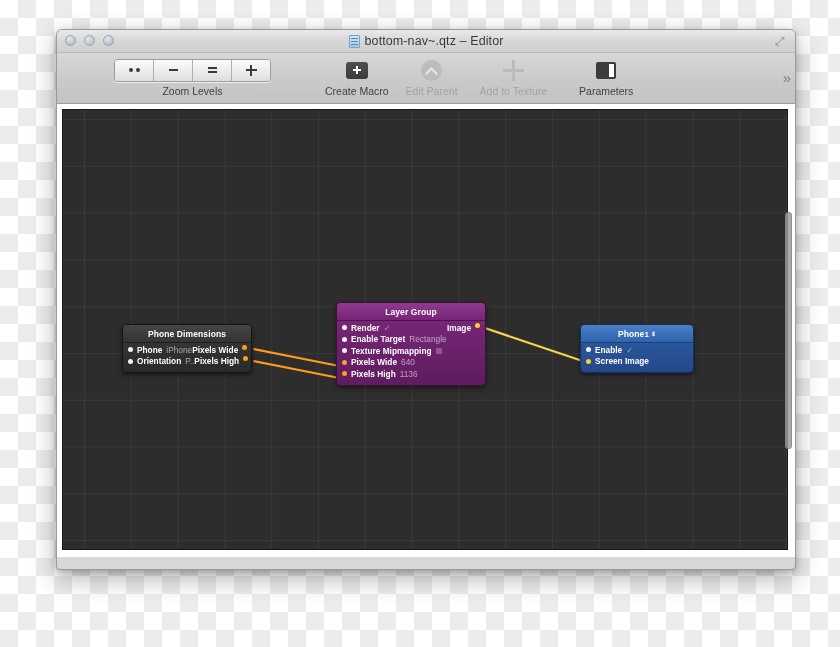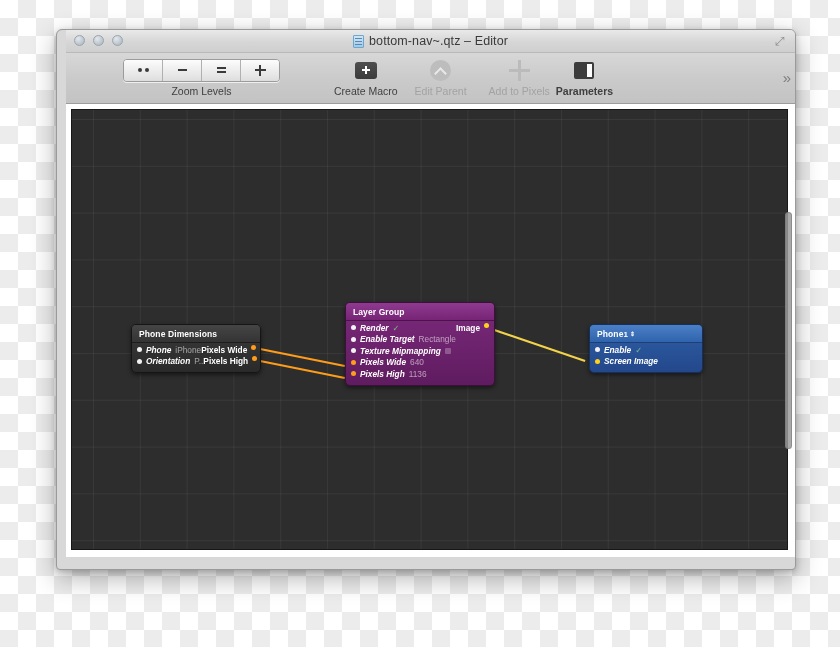--- a/index.html
+++ b/index.html
@@ -34,21 +34,20 @@
     left: 56px;
     top: 29px;
     width: 740px;
     height: 541px;
     border-radius: 6px 6px 4px 4px;
     background: #d8d8d8;
     box-shadow: 0 8px 26px rgba(0,0,0,0.30), 0 2px 6px rgba(0,0,0,0.20);
     overflow: hidden;
     border: 1px solid #9a9a9a;
     box-sizing: border-box;
-    padding-left: 9px;
   }
 
   
   #titlebar {
     position: relative;
     height: 22px;
     background: linear-gradient(to bottom, #e9e9e9 0%, #d6d6d6 55%, #cfcfcf 100%);
     border-bottom: 1px solid #b9b9b9;
     display: flex;
     align-items: center;
@@ -288,21 +287,21 @@
     box-shadow: 0 2px 4px rgba(0,0,0,0.5);
     overflow: hidden;
     user-select: none;
   }
   .patch .ptitle {
     font-weight: bold;
     font-size: 8.5px;
     padding: 4px 7px 3px 7px;
     display: flex;
     align-items: center;
-    justify-content: flex-start;
+    justify-content: center;
     letter-spacing: 0.1px;
   }
   .patch .pbody {
     padding: 1px 0 5px 0;
   }
   .prow {
     display: flex;
     align-items: center;
     height: 11.5px;
     padding: 0 5px;
@@ -314,21 +313,20 @@
     flex: 0 0 auto;
   }
   .dot.white { background: #f2f2f2; }
   .dot.orange { background: #ff9c1a; }
   .dot.yellow { background: #ffd11a; }
   .pname {
     font-weight: bold;
     margin-left: 4px;
     white-space: nowrap;
     font-size: 8.3px;
-    font-style: italic;
   }
   .pval {
     margin-left: 4px;
     white-space: nowrap;
     font-size: 8.3px;
     opacity: 0.55;
   }
   .pval.check { color: #8bd98b; opacity: 0.75; }
   .prow .right-group {
     margin-left: auto;
@@ -450,24 +448,24 @@
       <div class="tb-glyph">
           <div class="icon-parent"></div>
         </div>
       <div class="tb-label dim">Edit Parent</div>
     </div>
 
     <div class="tb-item" style="margin-left:22px;">
       <div class="tb-glyph">
           <div class="icon-plus-big"></div>
         </div>
-      <div class="tb-label dim">Add to Pixels</div>
-    </div>
-
-    <div class="tb-item" style="margin-left:6px;font-weight:bold;">
+      <div class="tb-label dim">Add to Texture</div>
+    </div>
+
+    <div class="tb-item" style="margin-left:32px;">
       <div class="tb-glyph">
         <div class="icon-panel">
             <div class="left"></div>
             <div class="right"></div>
           </div>
       </div>
       <div class="tb-label">Parameters</div>
     </div>
 
 

